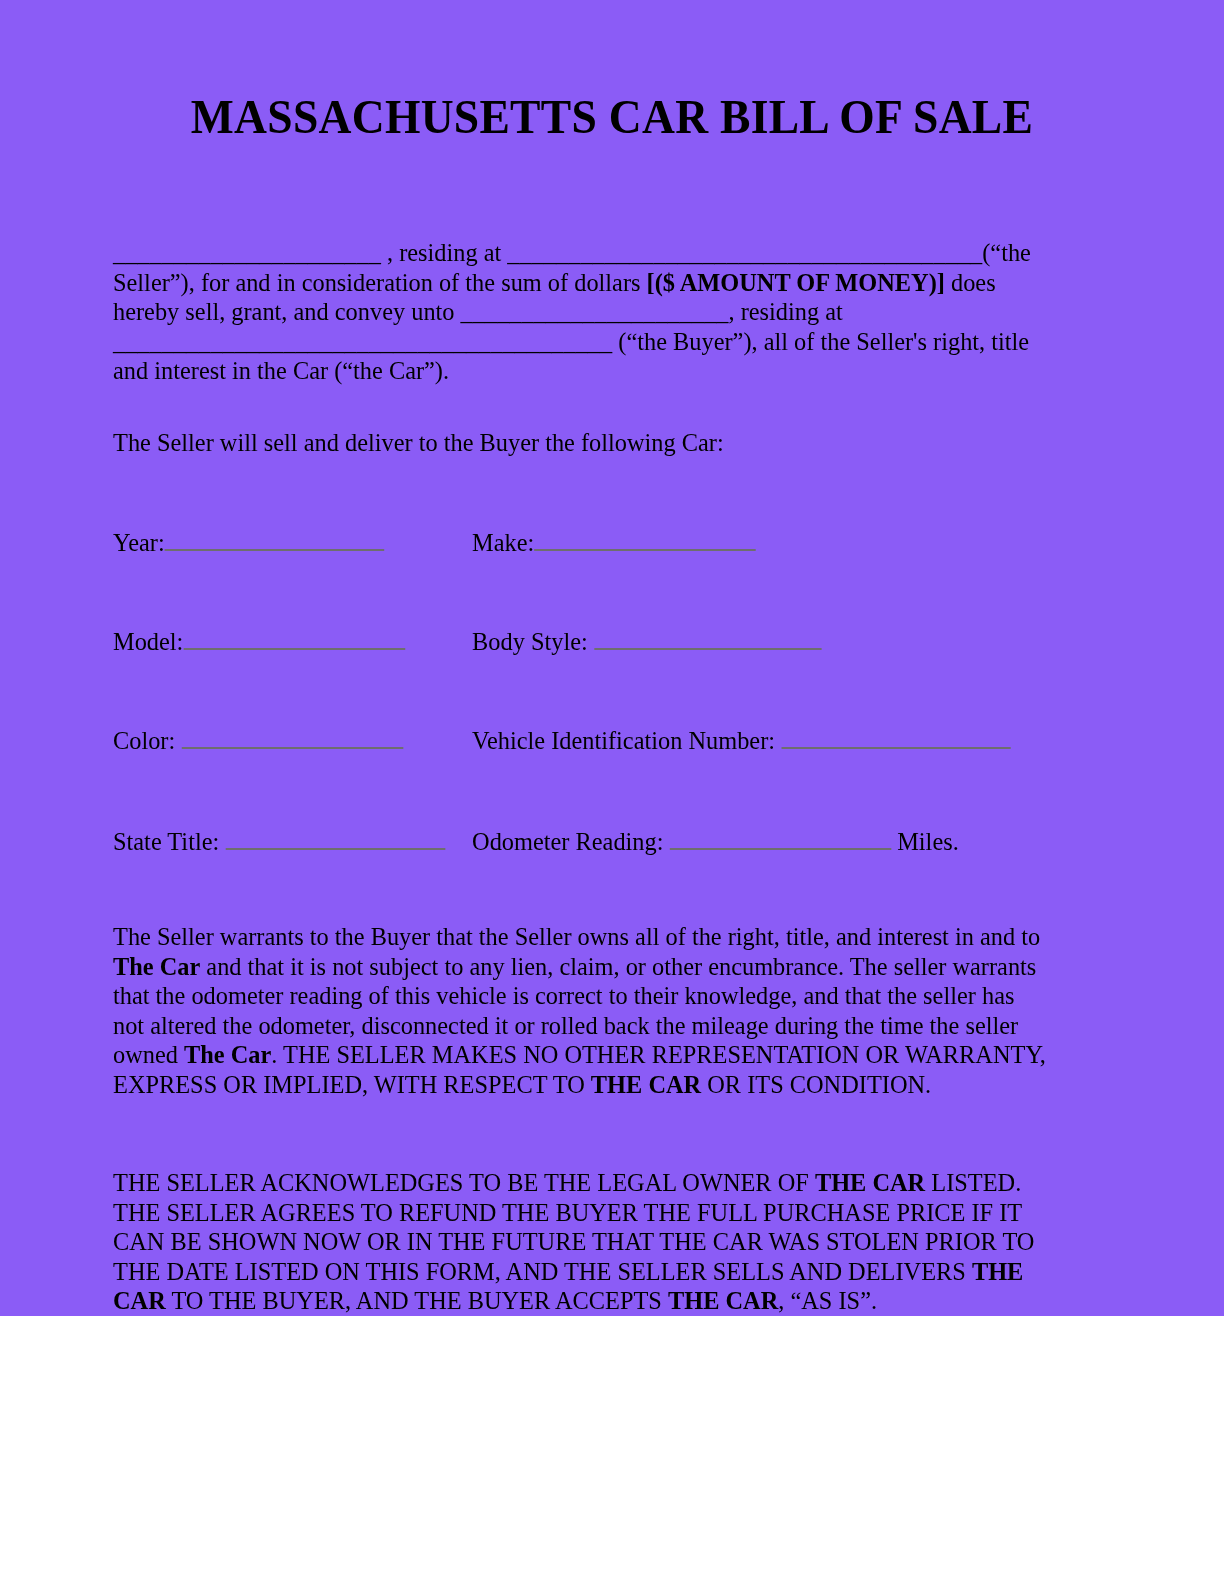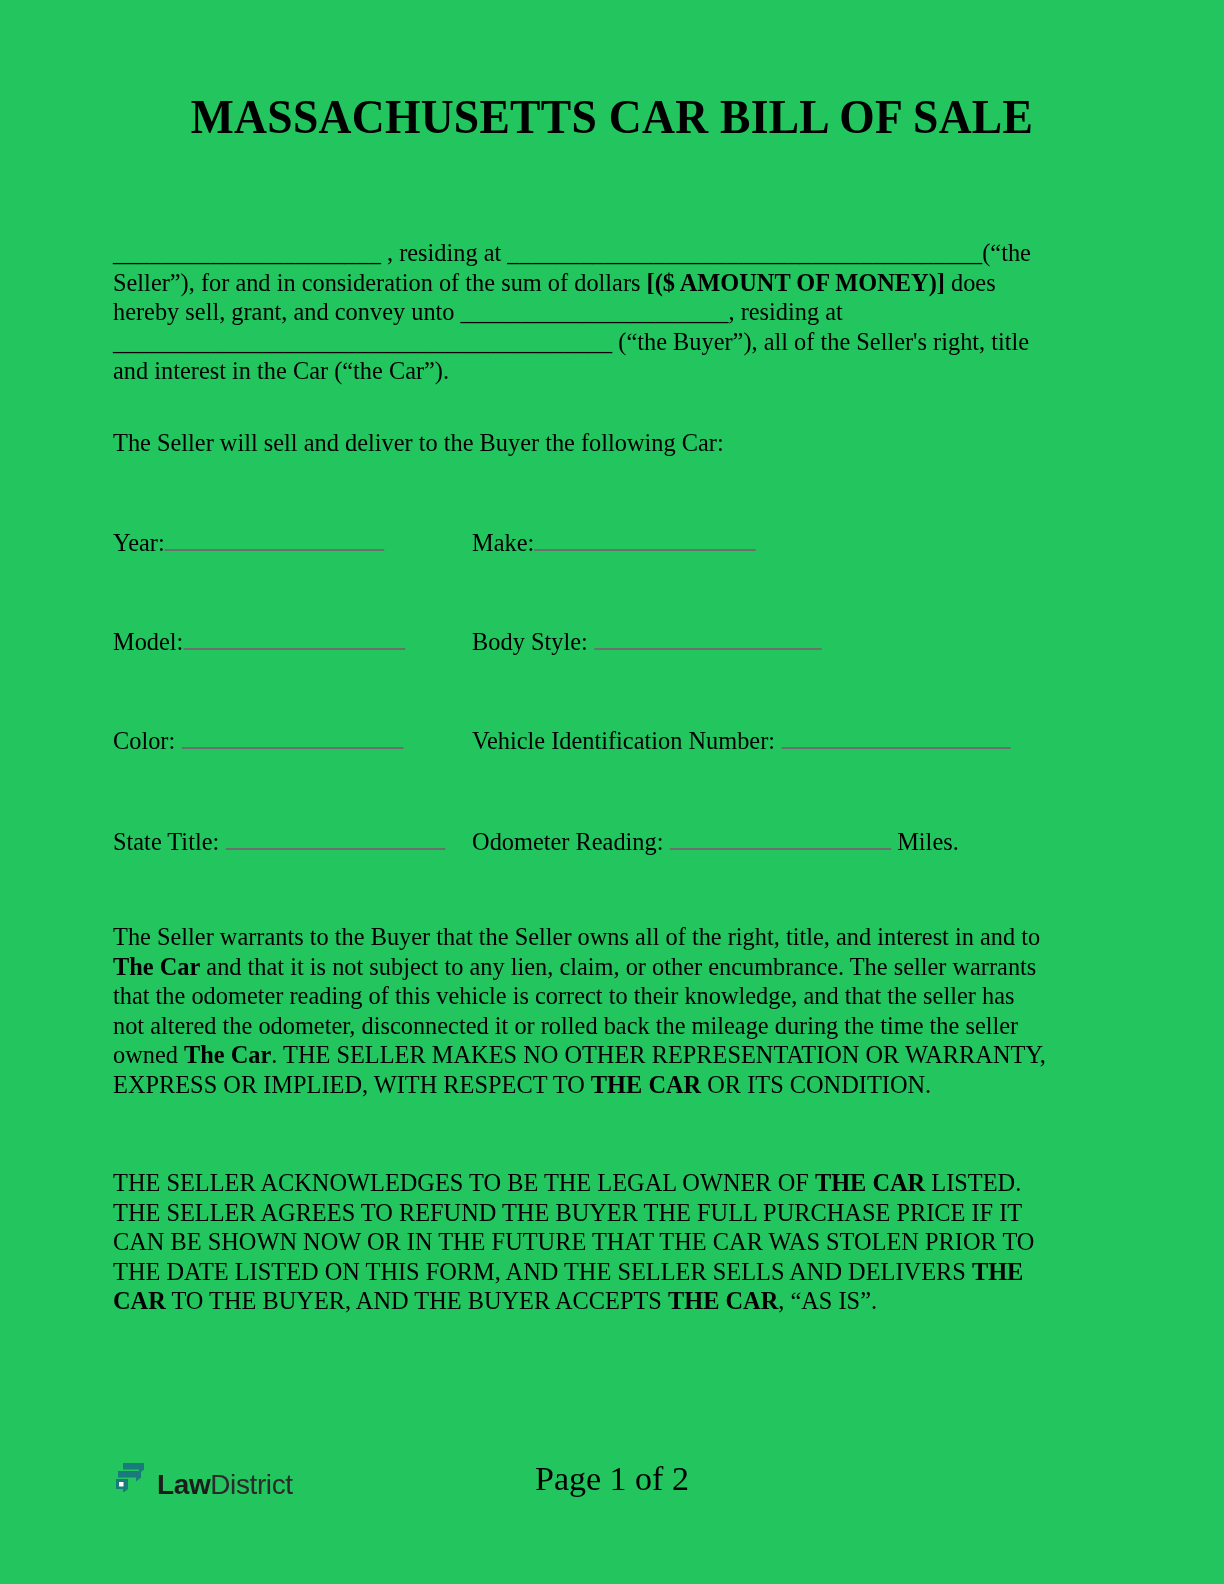--- a/index.html
+++ b/index.html
@@ -3,22 +3,22 @@
 <meta charset="utf-8">
 <style>
   html, body {
     margin: 0;
     padding: 0;
     background: #ffffff;
   }
   .page {
     position: relative;
     width: 1224px;
-    height: 1584px;
-    background: #22c55e;
+    height: 1316px;
+    background: #8b5cf6;
     box-sizing: border-box;
     font-family: "Liberation Serif", "DejaVu Serif", serif;
     color: #000000;
     overflow: hidden;
   }
 
   .doc-title {
     position: absolute;
     left: 0;
     right: 0;

